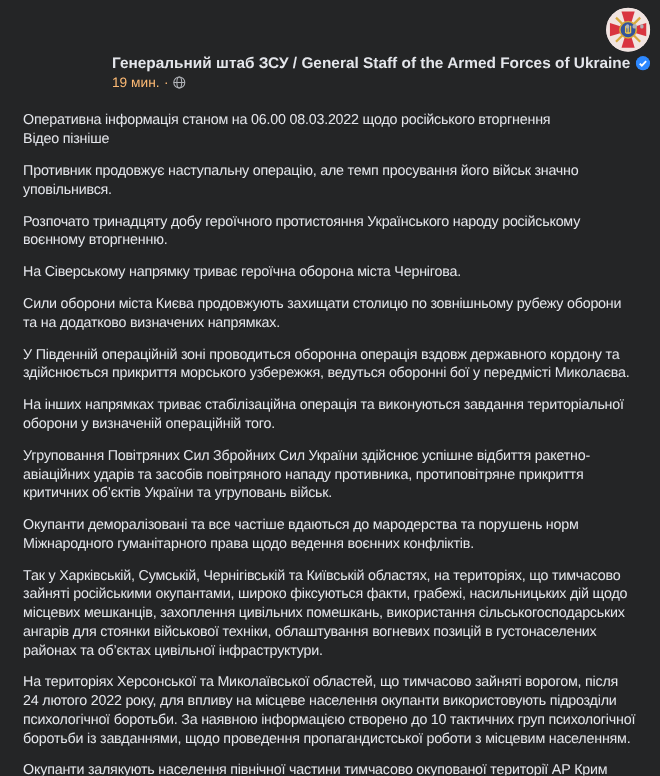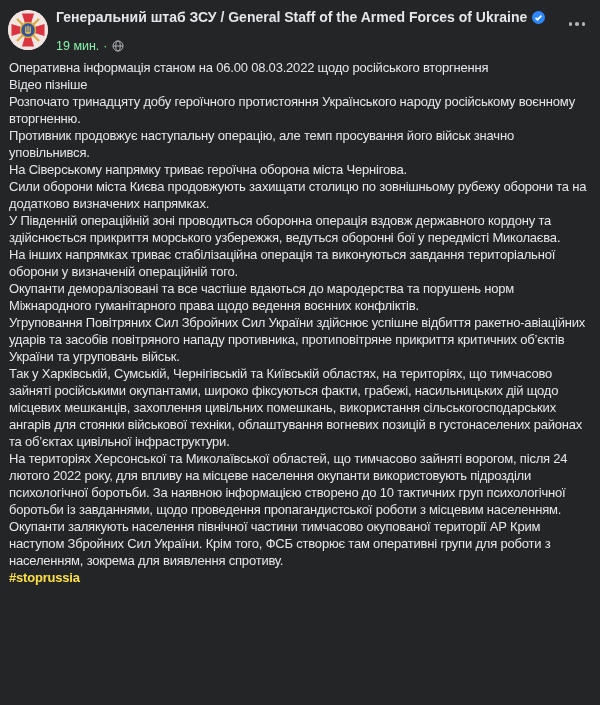--- a/index.html
+++ b/index.html
@@ -8,50 +8,50 @@
     background:#242526;
     font-family:"Liberation Sans", sans-serif;
     overflow:hidden;
   }
   .card {
     width:600px; height:705px;
     background:#242526;
     padding:7px 9px 4px 8px;
     position:relative;
   }
-  .header { display:flex; align-items:center; padding-bottom:6px; }
+  .header { display:flex; align-items:flex-end; padding-bottom:6px;flex-direction:column; }
   .avatar {
     flex:0 0 40px; width:40px; height:40px;
     border-radius:50%; overflow:hidden; cursor:pointer;
     background:#f1e4e1;
   }
   .header-text { margin-left:8px; padding-top:2px; min-width:0; }
   .name-row { display:flex; align-items:center; gap:5px; }
   .page-name {
     font-size:14px; font-weight:700; color:#e4e6eb;
     cursor:pointer; white-space:nowrap;
   }
   .badge { display:inline-flex; flex:0 0 auto; }
   .meta-row {
     display:flex; align-items:center; gap:4px;
-    margin-top:14px; color:#86efac; font-size:12.5px;
+    margin-top:3px; color:#fdba74; font-size:12.5px;
   }
   .meta-row .ts { cursor:pointer; }
   .menu-btn {
     position:absolute; top:13px; right:10px;
     display:flex; align-items:center; gap:3px;
     padding:9px 5px; border-radius:17px; cursor:pointer;
   }
   .menu-dot { width:3.5px; height:3.5px; border-radius:50%; background:#b0b3b8; }
   .post-body {
     color:#e4e6eb;
     font-size:13px; line-height:17px; letter-spacing:-0.2px;
     padding-left:1px;
   }
-  .post-body p { margin:0; }
+  .post-body p { margin:12px; }
   .intro { white-space:pre-line; margin-bottom:8px; }
   .hashtag {
     color:#fde047; text-decoration:none; cursor:pointer; display:inline-block;font-weight:bold;
   }
 </style>
 </head>
 <body>
 
 <div class="card">
 
@@ -107,28 +107,28 @@
       <span class="menu-dot"></span>
       <span class="menu-dot"></span>
       <span class="menu-dot"></span>
     </div>
   </div>
 
   <div class="post-body">
     <p class="intro">Оперативна інформація станом на 06.00 08.03.2022 щодо російського вторгнення
 Відео пізніше</p>
 
+    <p>Противник продовжує наступальну операцію, але темп просування його військ значно уповільнився.</p>
     <p>Розпочато тринадцяту добу героїчного протистояння Українського народу російському воєнному вторгненню.</p>
-    <p>Противник продовжує наступальну операцію, але темп просування його військ значно уповільнився.</p>
     <p>На Сіверському напрямку триває героїчна оборона міста Чернігова.</p>
     <p>Сили оборони міста Києва продовжують захищати столицю по зовнішньому рубежу оборони та на додатково визначених напрямках.</p>
     <p>У Південній операційній зоні проводиться оборонна операція вздовж державного кордону та здійснюється прикриття морського узбережжя, ведуться оборонні бої у передмісті Миколаєва.</p>
     <p>На інших напрямках триває стабілізаційна операція та виконуються завдання територіальної оборони у визначеній операційній того.</p>
+    <p>Угруповання Повітряних Сил Збройних Сил України здійснює успішне відбиття ракетно-авіаційних ударів та засобів повітряного нападу противника, протиповітряне прикриття критичних об’єктів України та угруповань військ.</p>
     <p>Окупанти деморалізовані та все частіше вдаються до мародерства та порушень норм Міжнародного гуманітарного права щодо ведення воєнних конфліктів.</p>
-    <p>Угруповання Повітряних Сил Збройних Сил України здійснює успішне відбиття ракетно-авіаційних ударів та засобів повітряного нападу противника, протиповітряне прикриття критичних об’єктів України та угруповань військ.</p>
     <p>Так у Харківській, Сумській, Чернігівській та Київській областях, на територіях, що тимчасово зайняті російськими окупантами, широко фіксуються факти, грабежі, насильницьких дій щодо місцевих мешканців, захоплення цивільних помешкань, використання сільськогосподарських ангарів для стоянки військової техніки, облаштування вогневих позицій в густонаселених районах та об’єктах цивільної інфраструктури.</p>
     <p>На територіях Херсонської та Миколаївської областей, що тимчасово зайняті ворогом, після 24 лютого 2022 року, для впливу на місцеве населення окупанти використовують підрозділи психологічної боротьби. За наявною інформацією створено до 10 тактичних груп психологічної боротьби із завданнями, щодо проведення пропагандистської роботи з місцевим населенням.</p>
     <p>Окупанти залякують населення північної частини тимчасово окупованої території АР Крим наступом Збройних Сил України. Крім того, ФСБ створює там оперативні групи для роботи з населенням, зокрема для виявлення спротиву.</p>
 
     <a class="hashtag">#stoprussia</a>
   </div>
 
 </div>
 
 </body></html>

